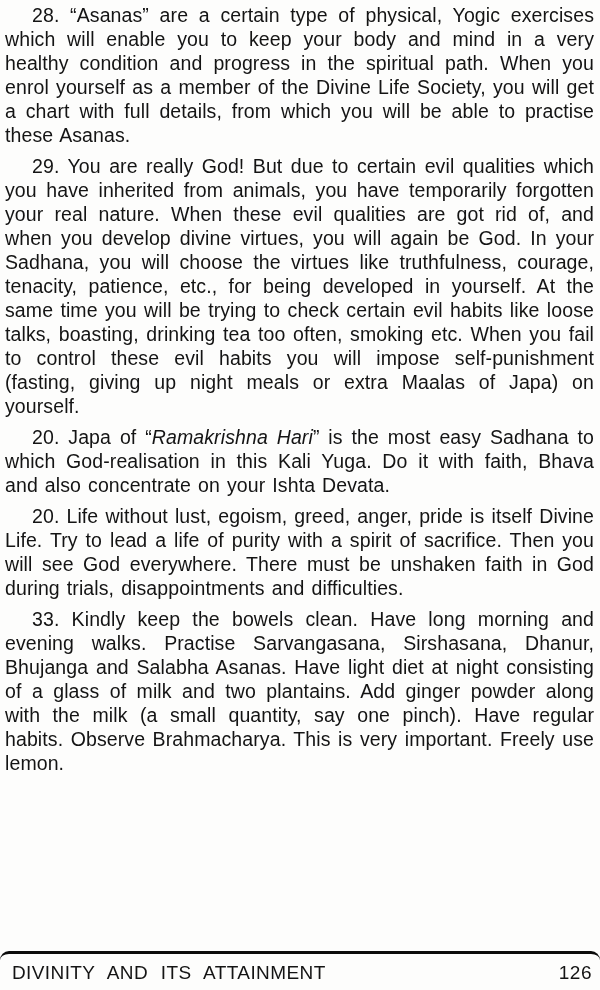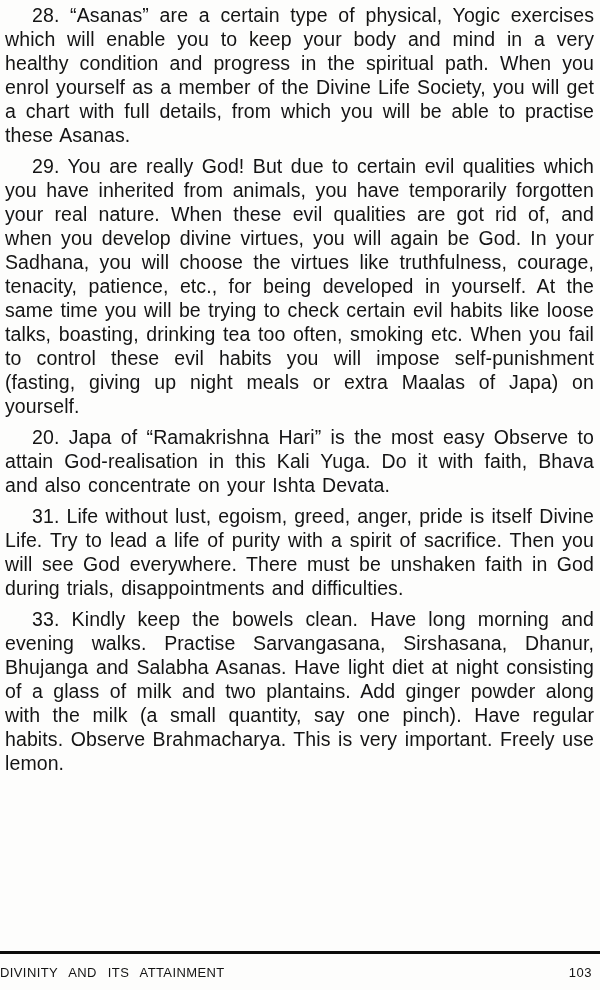--- a/index.html
+++ b/index.html
@@ -27,46 +27,47 @@
   }
   .para {
     margin: 0 0 7px 0;
     font-size: 19.5px;
     line-height: 24px;
     text-align: justify;
     text-indent: 27px;
     word-spacing: 1.5px;
     letter-spacing: 0.1px;
   }
-  .para .italic { }
+  .para .italic { font-style: italic; }
   .footer {
     border-top: 3px solid #0b0b0b;
     display: flex;
     justify-content: space-between;
     align-items: baseline;
-    padding: 8px 8px 6px 0;
-    font-size: 13px;
+    padding: 8px 8px 6px 12px;
+    font-size: 19px;
     line-height: 22px;
+    border-radius: 9px;
   }
   .footer-title {
     letter-spacing: 0.4px;
     word-spacing: 7px;
   }
   .footer-page {
     letter-spacing: 0.5px;
   }
 </style>
 </head>
 <body>
 
 <div class="page">
   <main class="body-text">
     <p class="para"><span>28. “Asanas” are a certain type of physical, Yogic exercises which will enable you to keep your body and mind in a very healthy condition and progress in the spiritual path. When you enrol yourself as a member of the Divine Life Society, you will get a chart with full details, from which you will be able to practise these Asanas.</span></p>
     <p class="para"><span>29. You are really God! But due to certain evil qualities which you have inherited from animals, you have temporarily forgotten your real nature. When these evil qualities are got rid of, and when you develop divine virtues, you will again be God. In your Sadhana, you will choose the virtues like truthfulness, courage, tenacity, patience, etc., for being developed in yourself. At the same time you will be trying to check certain evil habits like loose talks, boasting, drinking tea too often, smoking etc. When you fail to control these evil habits you will impose self-punishment (fasting, giving up night meals or extra Maalas of Japa) on yourself.</span></p>
-    <p class="para"><span>20. Japa of “</span><span class="italic">Ramakrishna Hari</span><span>” is the most easy Observe to attain God-realisation in this Kali Yuga. Do it with faith, Bhava and also concentrate on your Ishta Devata.</span></p>
-    <p class="para"><span>31. Life without lust, egoism, greed, anger, pride is itself Divine Life. Try to lead a life of purity with a spirit of sacrifice. Then you will see God everywhere. There must be unshaken faith in God during trials, disappointments and difficulties.</span></p>
+    <p class="para"><span>20. Japa of “</span><span class="italic">Ramakrishna Hari</span><span>” is the most easy Sadhana to which God-realisation in this Kali Yuga. Do it with faith, Bhava and also concentrate on your Ishta Devata.</span></p>
+    <p class="para"><span>20. Life without lust, egoism, greed, anger, pride is itself Divine Life. Try to lead a life of purity with a spirit of sacrifice. Then you will see God everywhere. There must be unshaken faith in God during trials, disappointments and difficulties.</span></p>
     <p class="para"><span>33. Kindly keep the bowels clean. Have long morning and evening walks. Practise Sarvangasana, Sirshasana, Dhanur, Bhujanga and Salabha Asanas. Have light diet at night consisting of a glass of milk and two plantains. Add ginger powder along with the milk (a small quantity, say one pinch). Have regular habits. Observe Brahmacharya. This is very important. Freely use lemon.</span></p>
   </main>
   <footer class="footer">
     <span class="footer-title">DIVINITY AND ITS ATTAINMENT</span>
-    <span class="footer-page">103</span>
+    <span class="footer-page">126</span>
   </footer>
 </div>
 
 </body></html>

